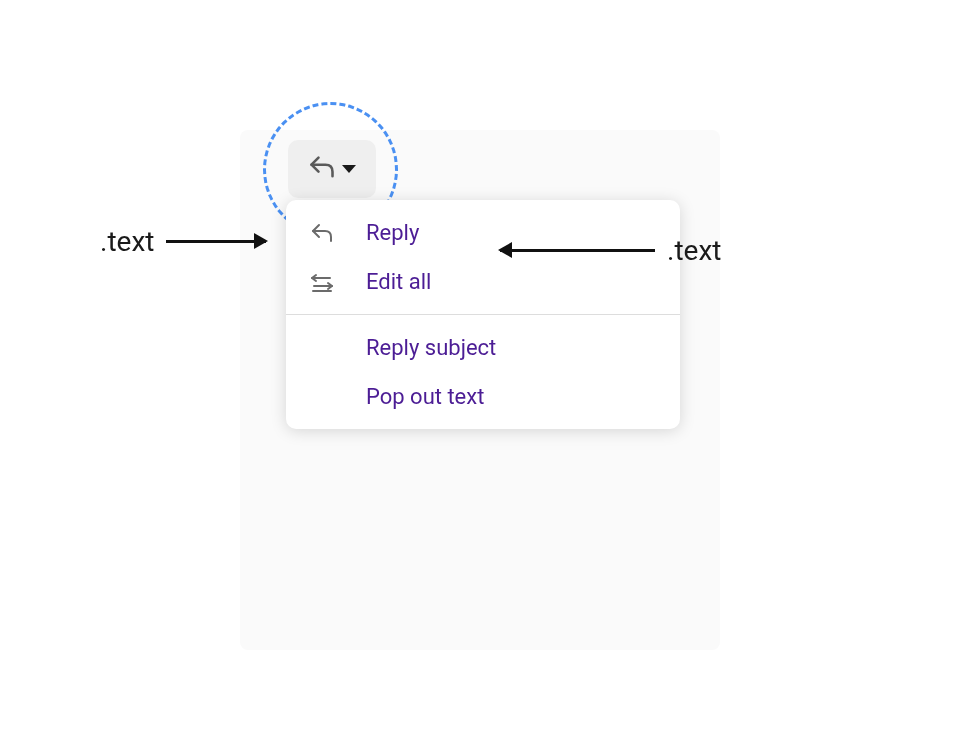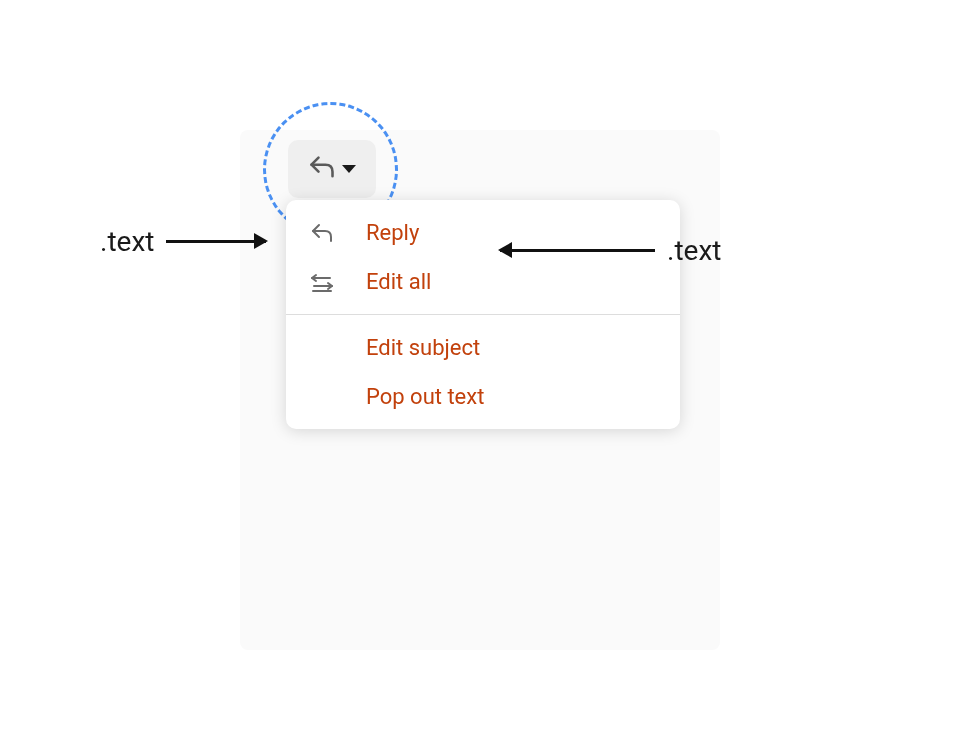--- a/index.html
+++ b/index.html
@@ -82,21 +82,21 @@
       align-items: center;
       justify-content: flex-start;
       margin-right: 24px;
     }
     .menu-item .icon-slot svg {
       width: 24px;
       height: 22px;
     }
     .menu-item .text {
       font-size: 22px;
-      color: #c2410c;
+      color: #4c1d95;
     }
     .divider {
       height: 1px;
       background: #ddd;
       margin: 8px 0;
     }
     .annotation {
       position: absolute;
       font-size: 28px;
       color: #1a1a1a;
@@ -180,21 +180,21 @@
         <path d="M18 12 L22 15 L18 18" stroke-linecap="round" stroke-linejoin="round"></path>
         <path d="M22 15 L4 15" stroke-linecap="round"></path>
         <path d="M3 20 L21 20" stroke-linecap="round"></path>
       </svg>
     </span>
     <span class="text">Edit all</span>
   </div>
   <div class="divider"></div>
   <div class="menu-item">
     <span class="icon-slot"></span>
-    <span class="text">Edit subject</span>
+    <span class="text">Reply subject</span>
   </div>
   <div class="menu-item">
     <span class="icon-slot"></span>
     <span class="text">Pop out text</span>
   </div>
 </div>
 
 <div class="annotation left">
   <span>.text</span>
   <span class="arrow-line l"></span>

